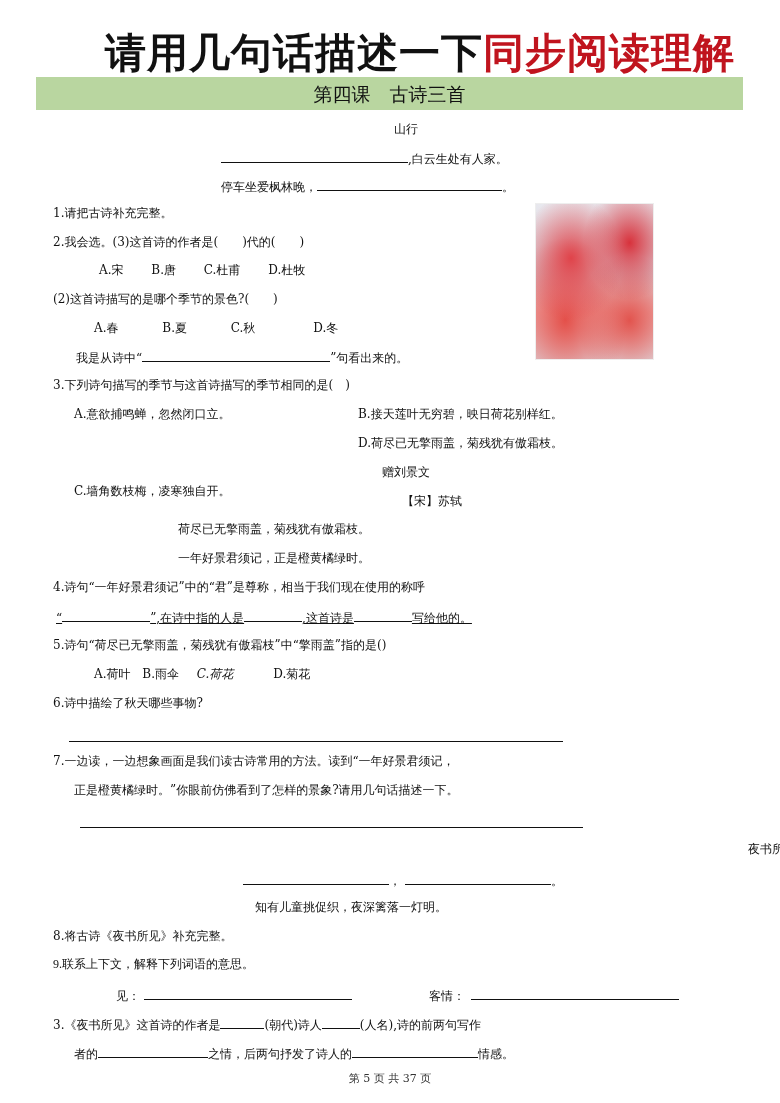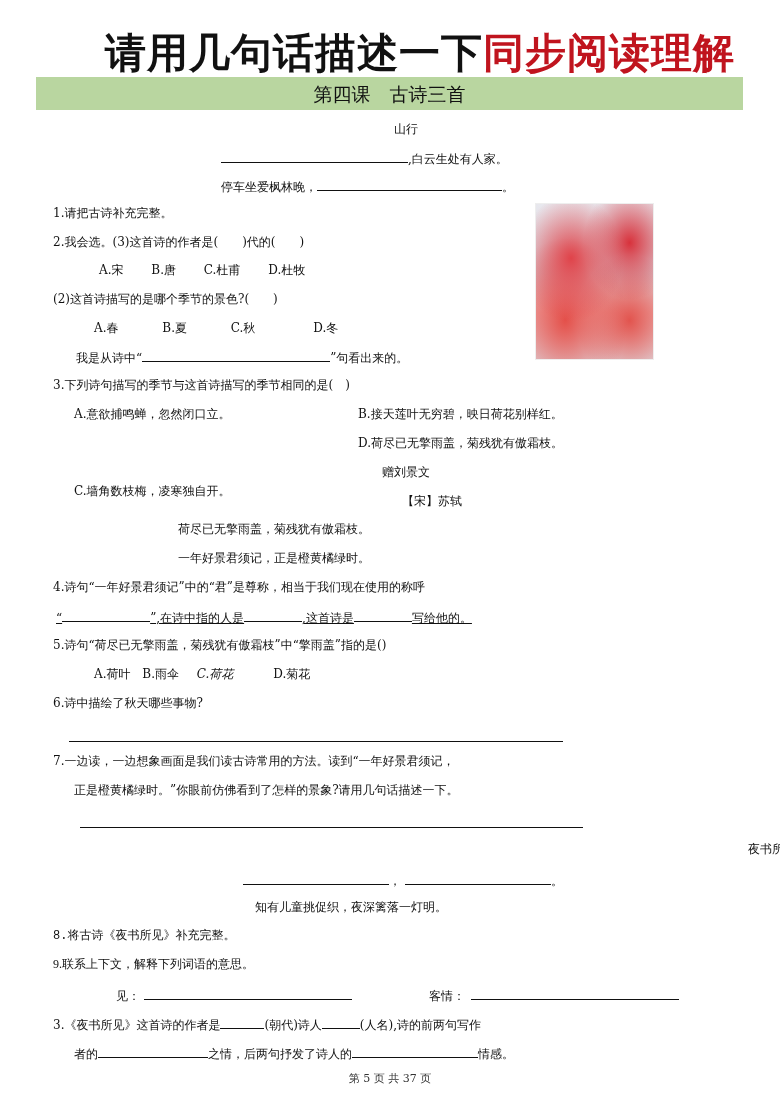--- a/index.html
+++ b/index.html
@@ -93,21 +93,21 @@
 <div class="abs t" style="left:37px;top:750px;">7.一边读，一边想象画面是我们读古诗常用的方法。读到“一年好景君须记，</div>
 <div class="abs t" style="left:58px;top:779px;">正是橙黄橘绿时。”你眼前仿佛看到了怎样的景象?请用几句话描述一下。</div>
 <div class="line" style="left:80px;top:827px;width:503px;"></div>
 
 <div class="abs t" style="left:0;width:780px;top:838px;text-align:right;">夜书所见</div>
 <div class="abs t" style="left:227px;top:868px;">
   <span class="u" style="width:146px;"></span><span>，</span><span class="u" style="width:146px;margin-left:4px;"></span><span>。</span>
 </div>
 <div class="abs t" style="left:227px;top:896px;margin-left:12px;">知有儿童挑促织，夜深篱落一灯明。</div>
 
-<div class="abs t" style="left:37px;top:925px;font-family:Liberation Mono, monospace;">8.将古诗《夜书所见》补充完整。</div>
+<div class="abs t" style="left:37px;top:925px;">8.将古诗《夜书所见》补充完整。</div>
 <div class="abs t" style="left:37px;top:953px;font-family:Liberation Serif, serif;">9.联系上下文，解释下列词语的意思。</div>
 <div class="abs t" style="left:100px;top:983px;">
   <span>见：</span><span class="u" style="width:208px;margin-left:4px;"></span>
 </div>
 <div class="abs t" style="left:413px;top:983px;">
   <span>客情：</span><span class="u" style="width:208px;margin-left:6px;"></span>
 </div>
 
 <div class="abs t" style="left:37px;top:1012px;">
   <span>3.《夜书所见》这首诗的作者是</span><span class="u" style="width:44px;"></span><span>(朝代)诗人</span><span class="u" style="width:38px;"></span><span>(人名),诗的前两句写作</span>

